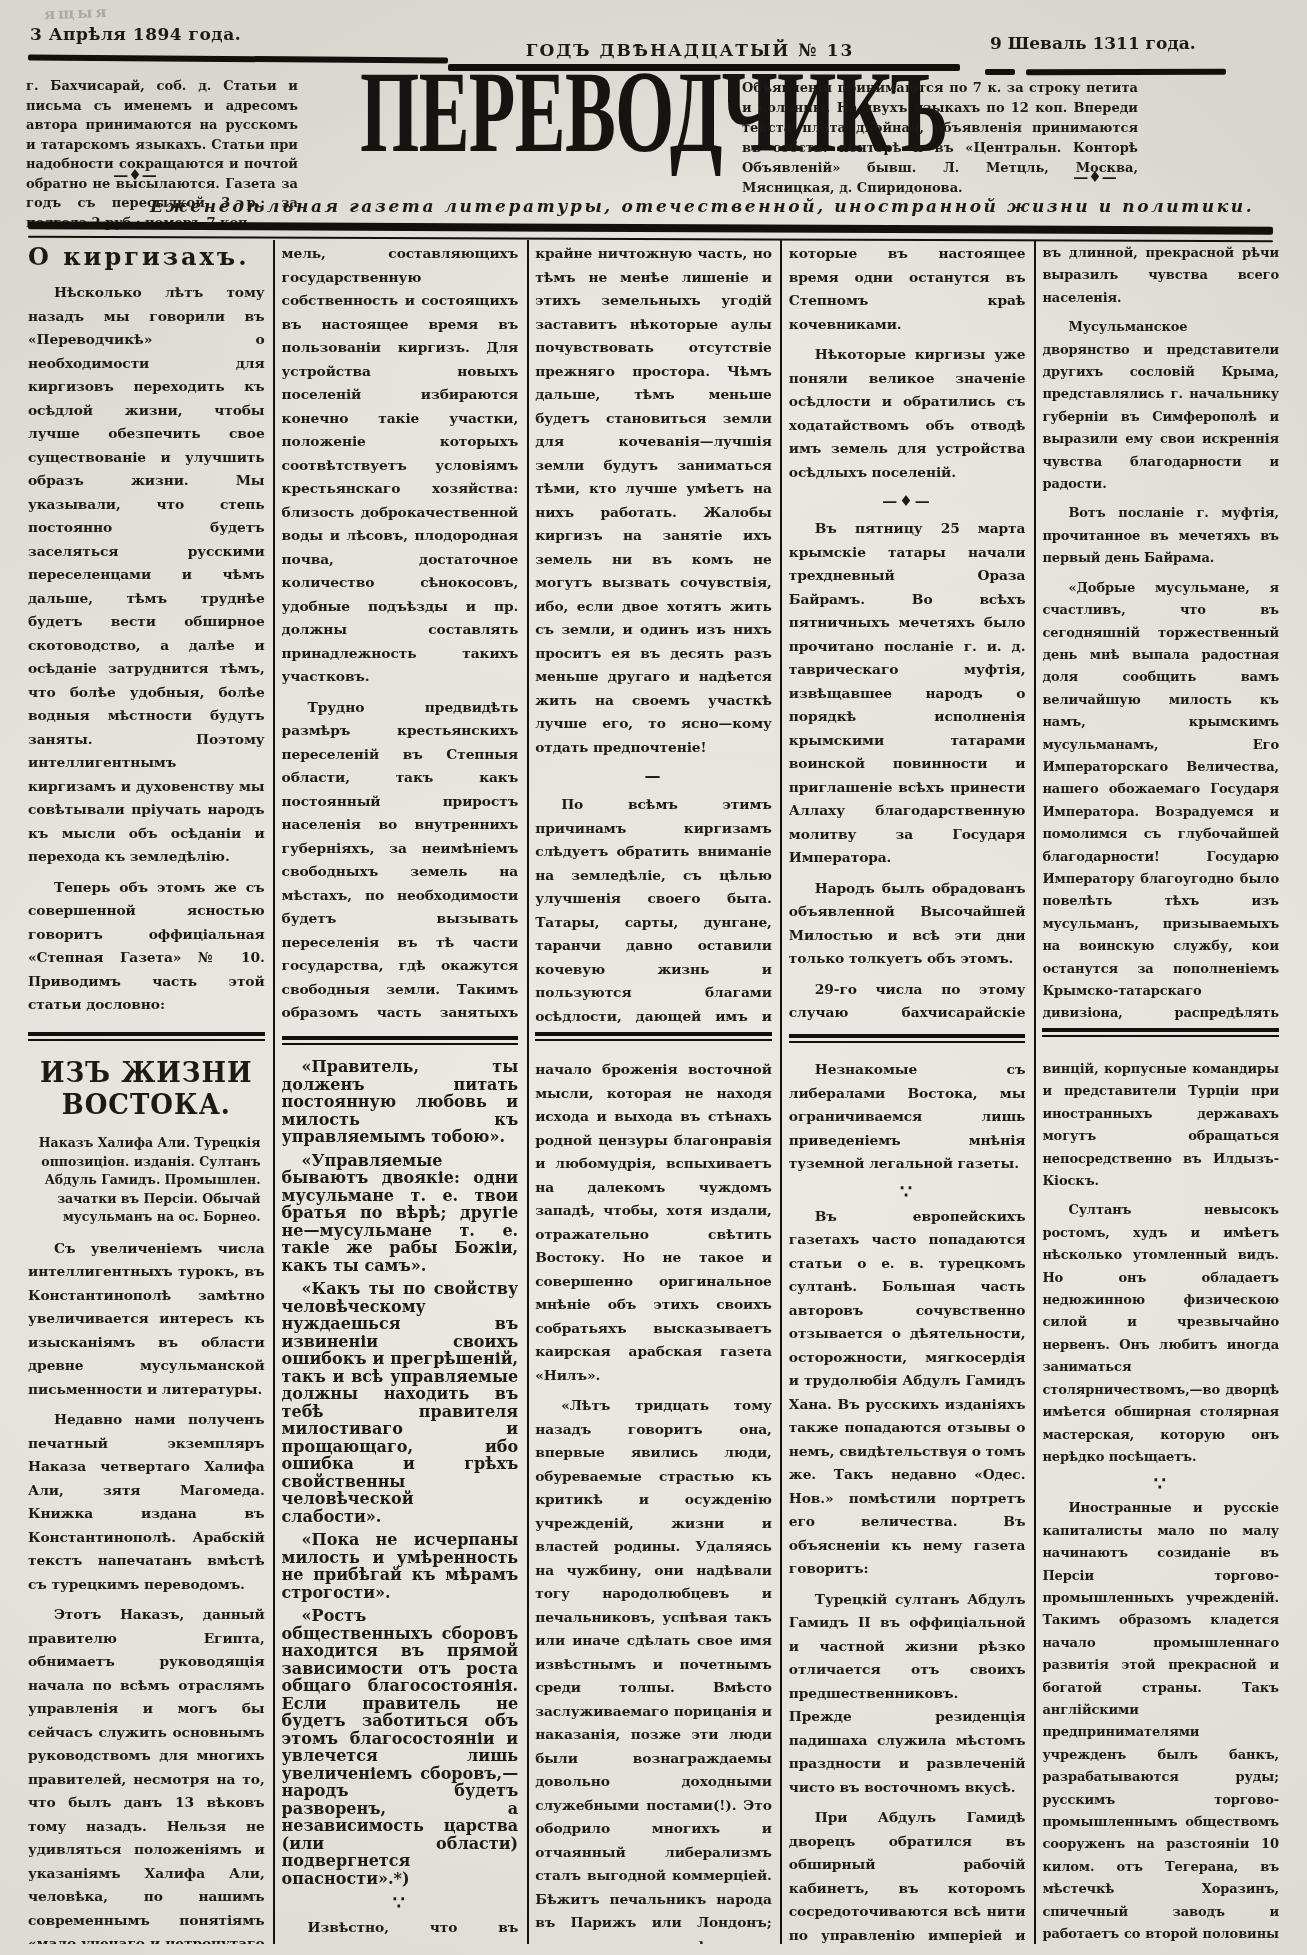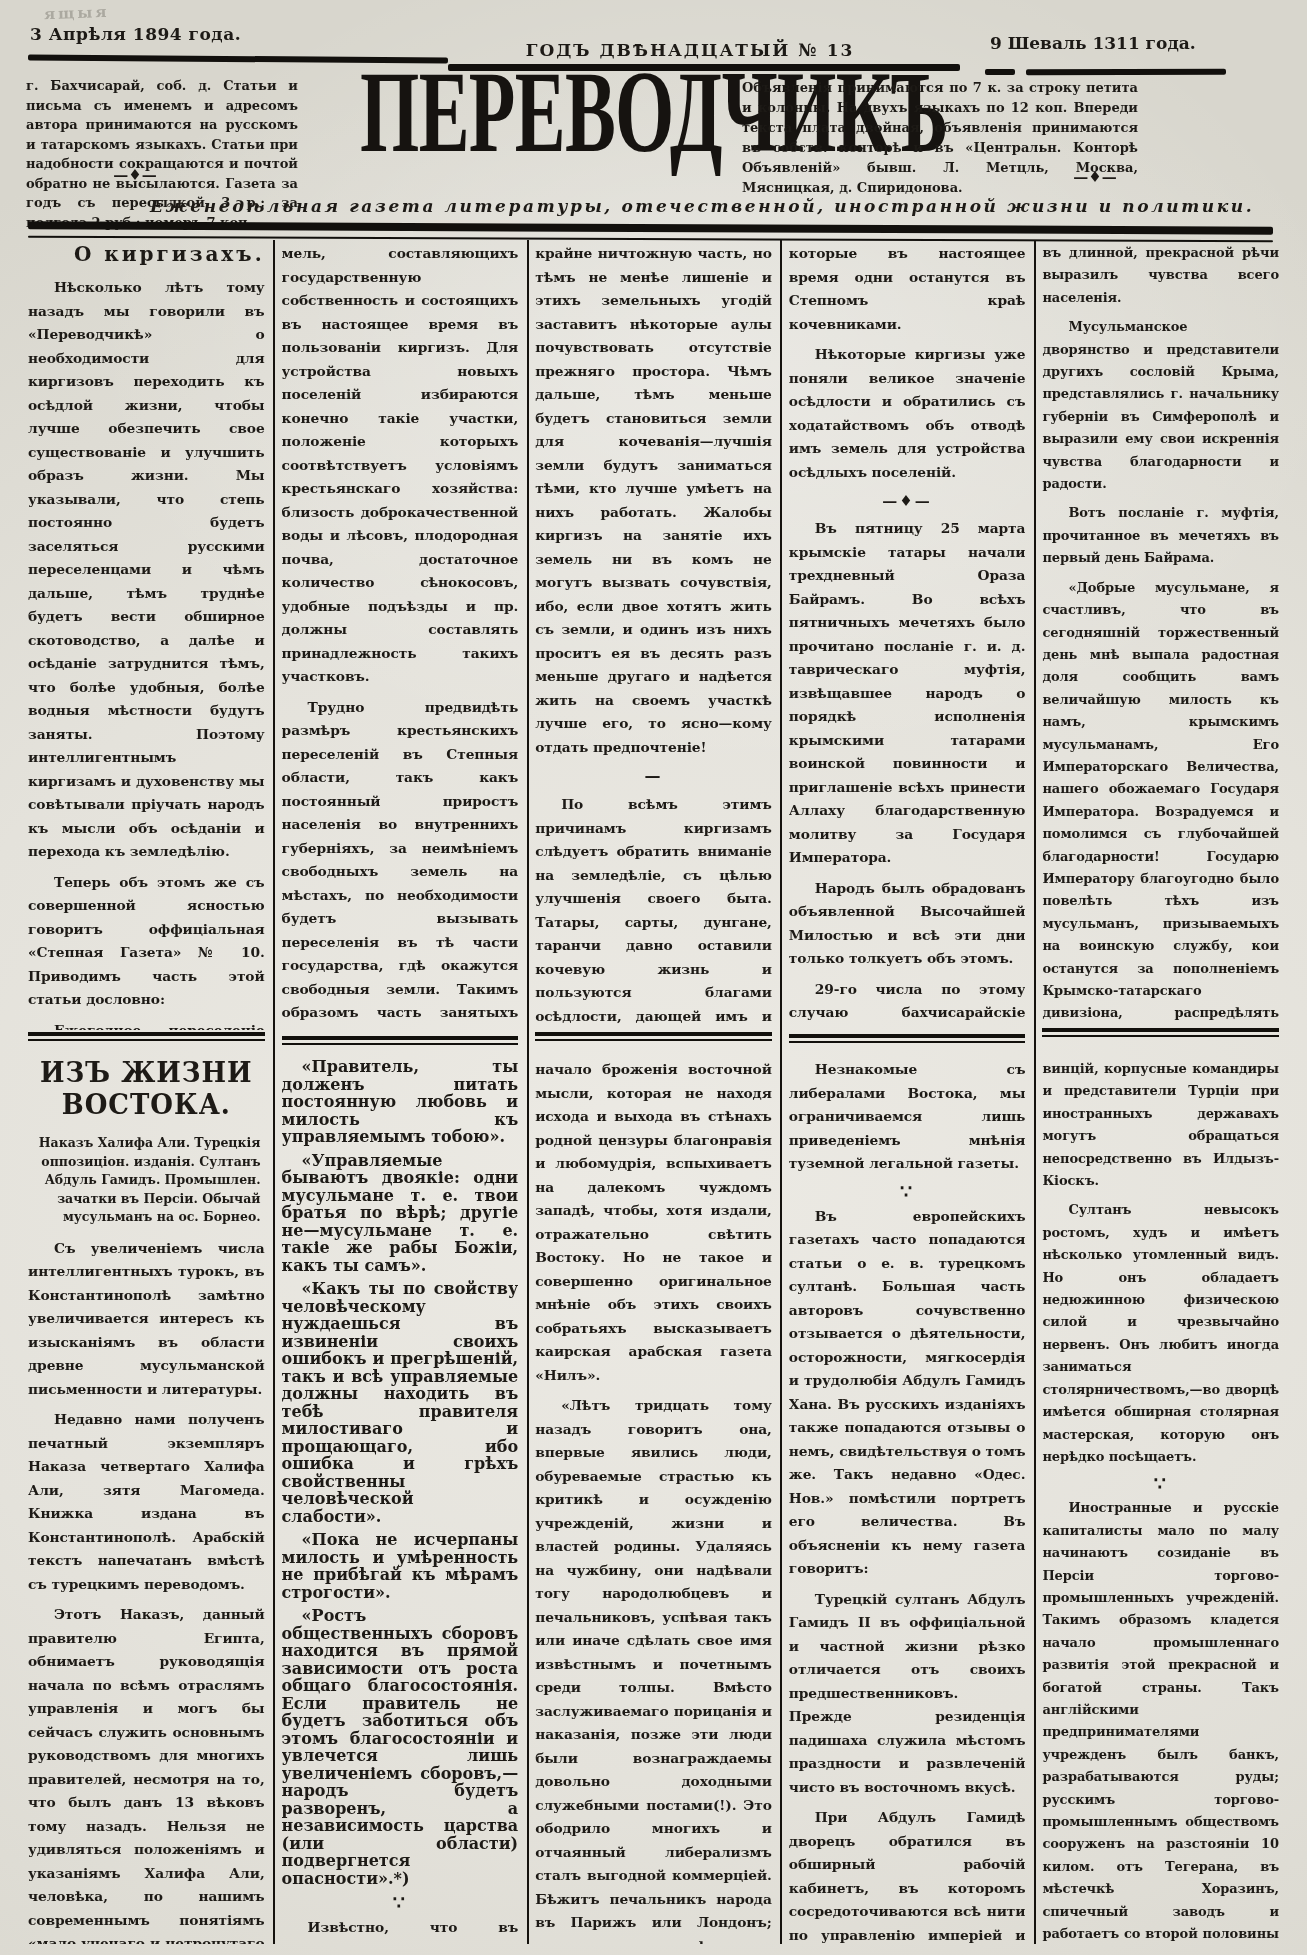--- a/index.html
+++ b/index.html
@@ -51,21 +51,21 @@
   .end-rules div:nth-child(4){ transform:translateY(2px); }
   .end-rules div:nth-child(5){ transform:translateY(-4px); }
 
   
   .body-p { margin:7px 0 0; text-indent:26px; text-align:justify;
             font-size:13.8px; line-height:23.5px; letter-spacing:-.1px; }
   .body-p.cont { text-indent:0; margin-top:0; }
   .col > :first-child { margin-top:0; }
   .dense .body-p { font-size:13px; line-height:22.4px; }
 
-  .article-title { margin:2px 0 10px; text-align:right; font-size:20px;
+  .article-title { margin:2px 0 10px; text-align:left; font-size:24px;
                    letter-spacing:3px; font-weight:700; }
   .section-title { margin:2px 0 10px; text-align:center; font-size:26px;
                    letter-spacing:1px; font-weight:700; transform:scaleY(1.08); }
   .subhead { margin:16px 0 10px; padding:0 4px; text-align:right;
              font-size:12.5px; line-height:18.5px; }
   .quote { margin:6px 0 0; text-indent:20px; text-align:justify;
            font-size:16px; line-height:17.5px; }
   .orn { margin:8px 0 4px; text-align:center; font-size:15px; letter-spacing:2px; }
   .orn.divider-dots { font-size:19px; line-height:14px; }
   .orn.divider-dash { text-align:center; font-size:16px; }

